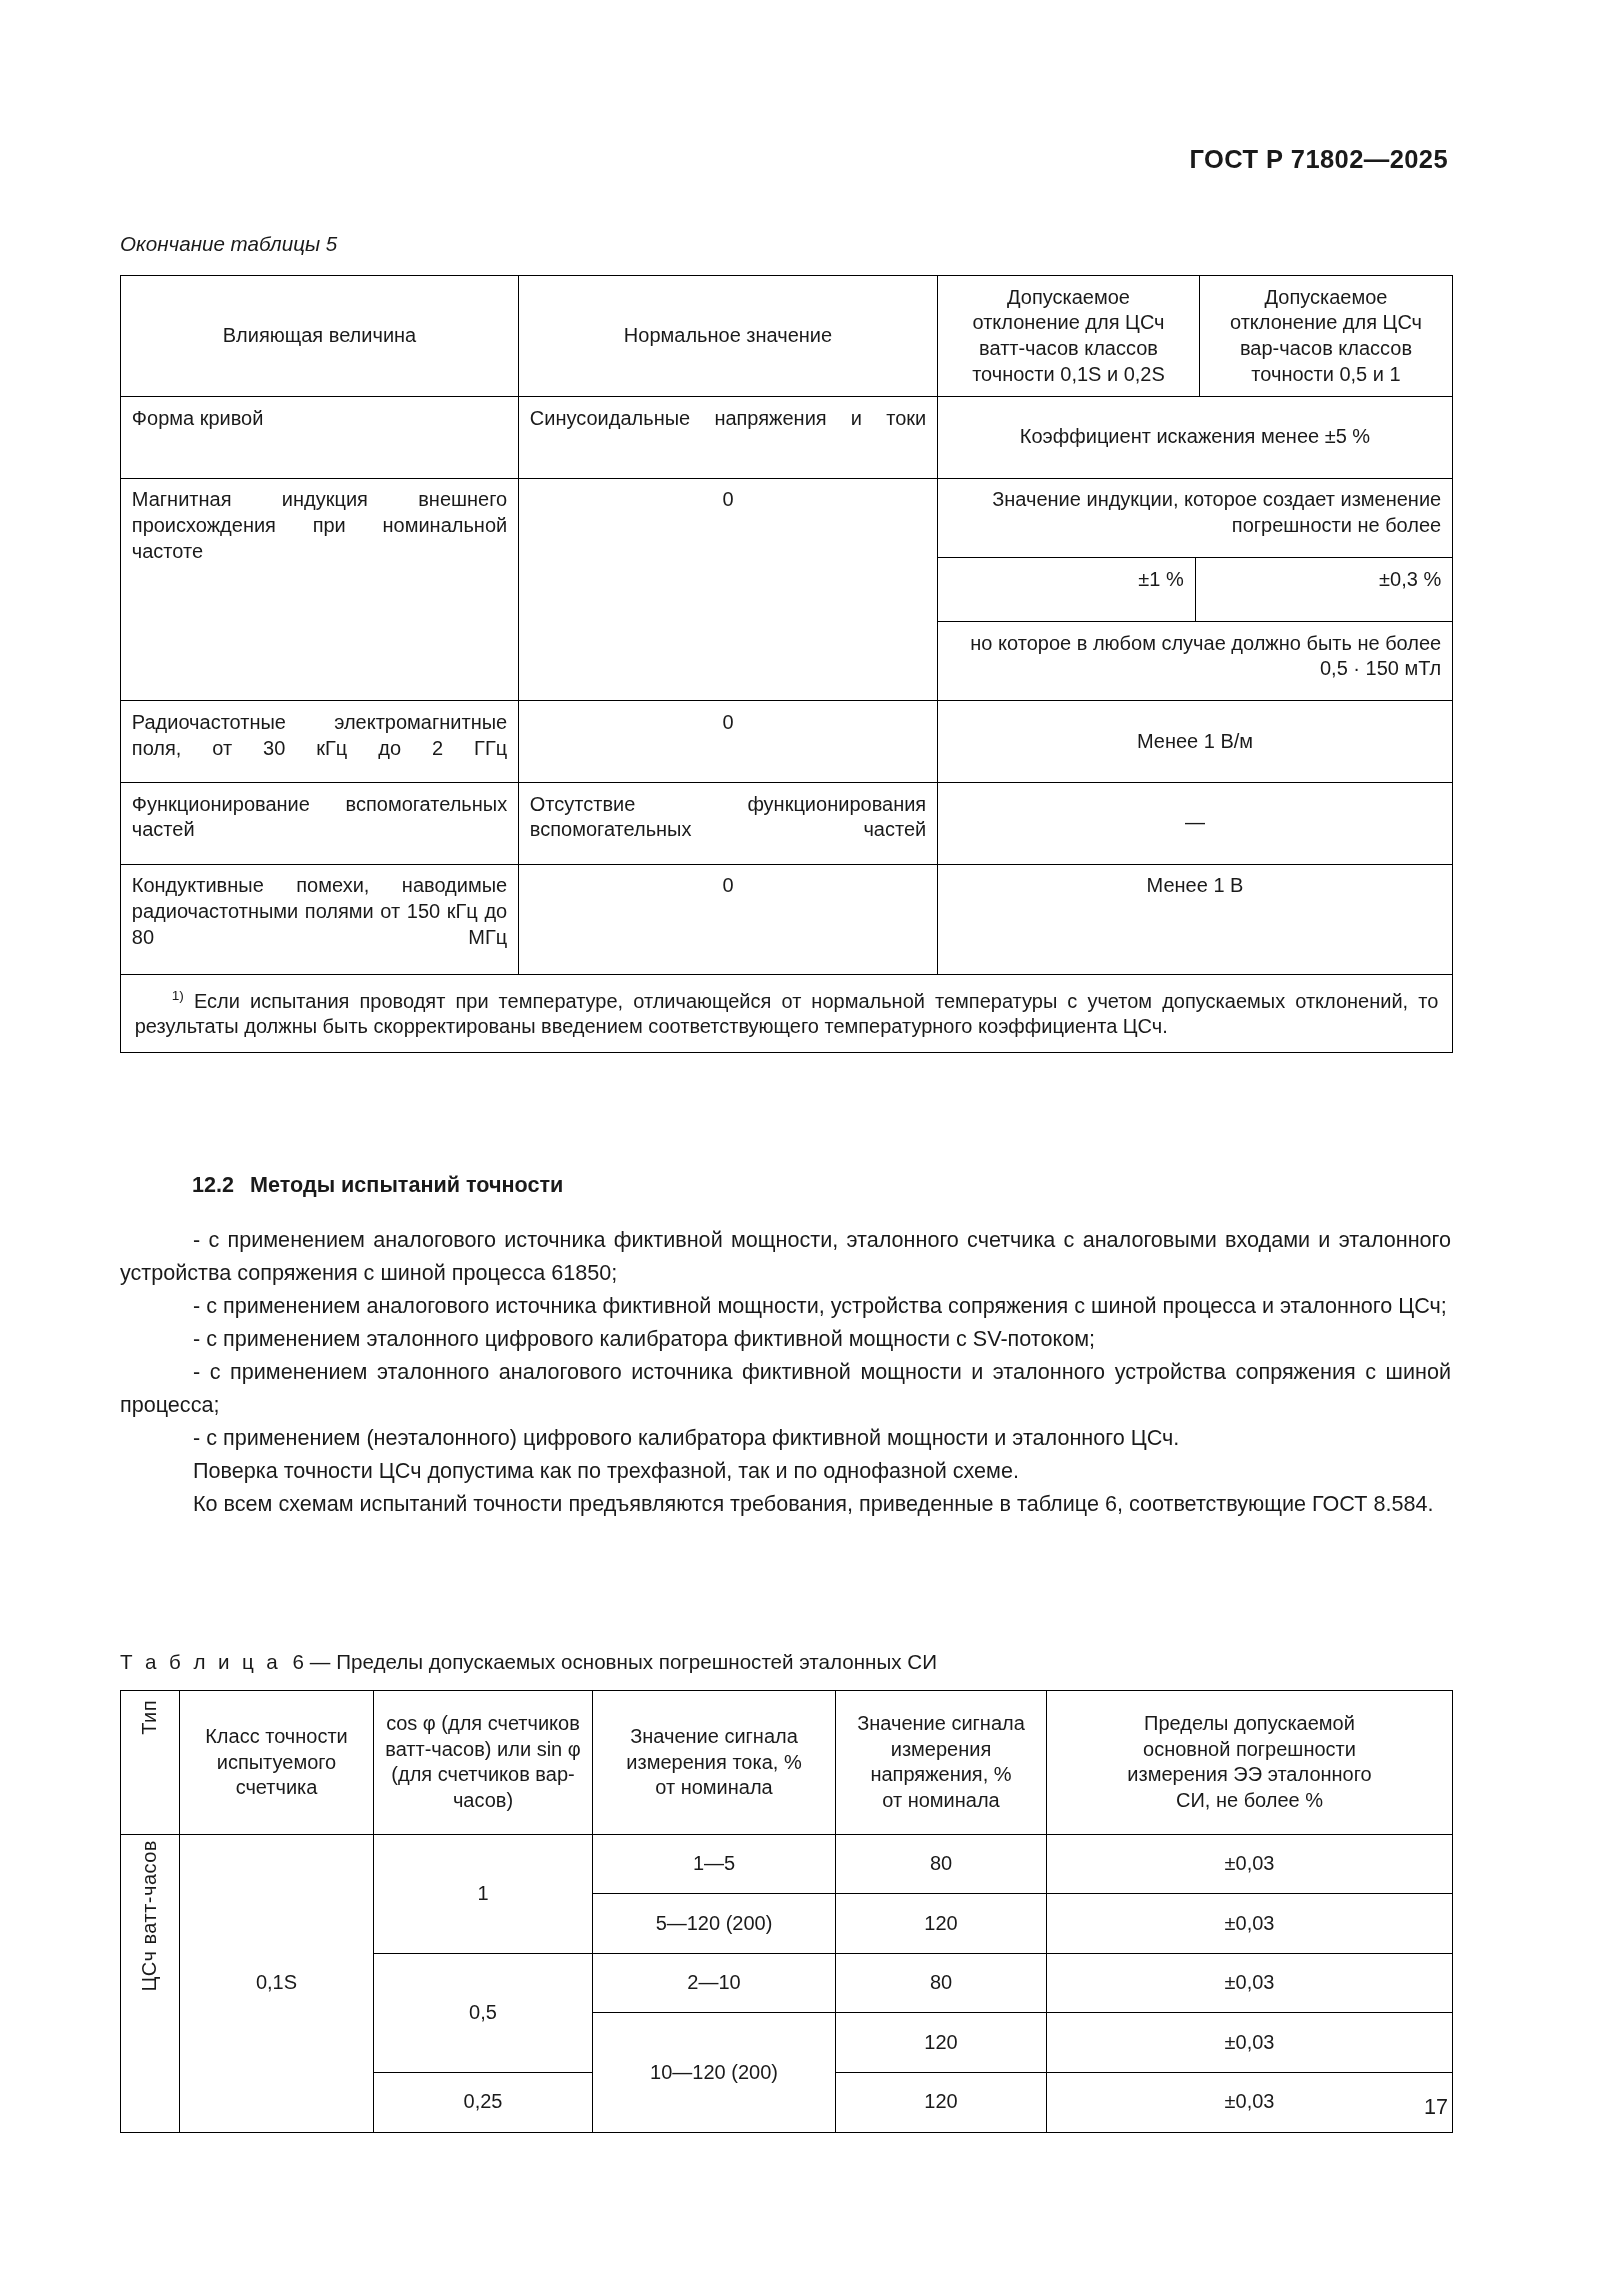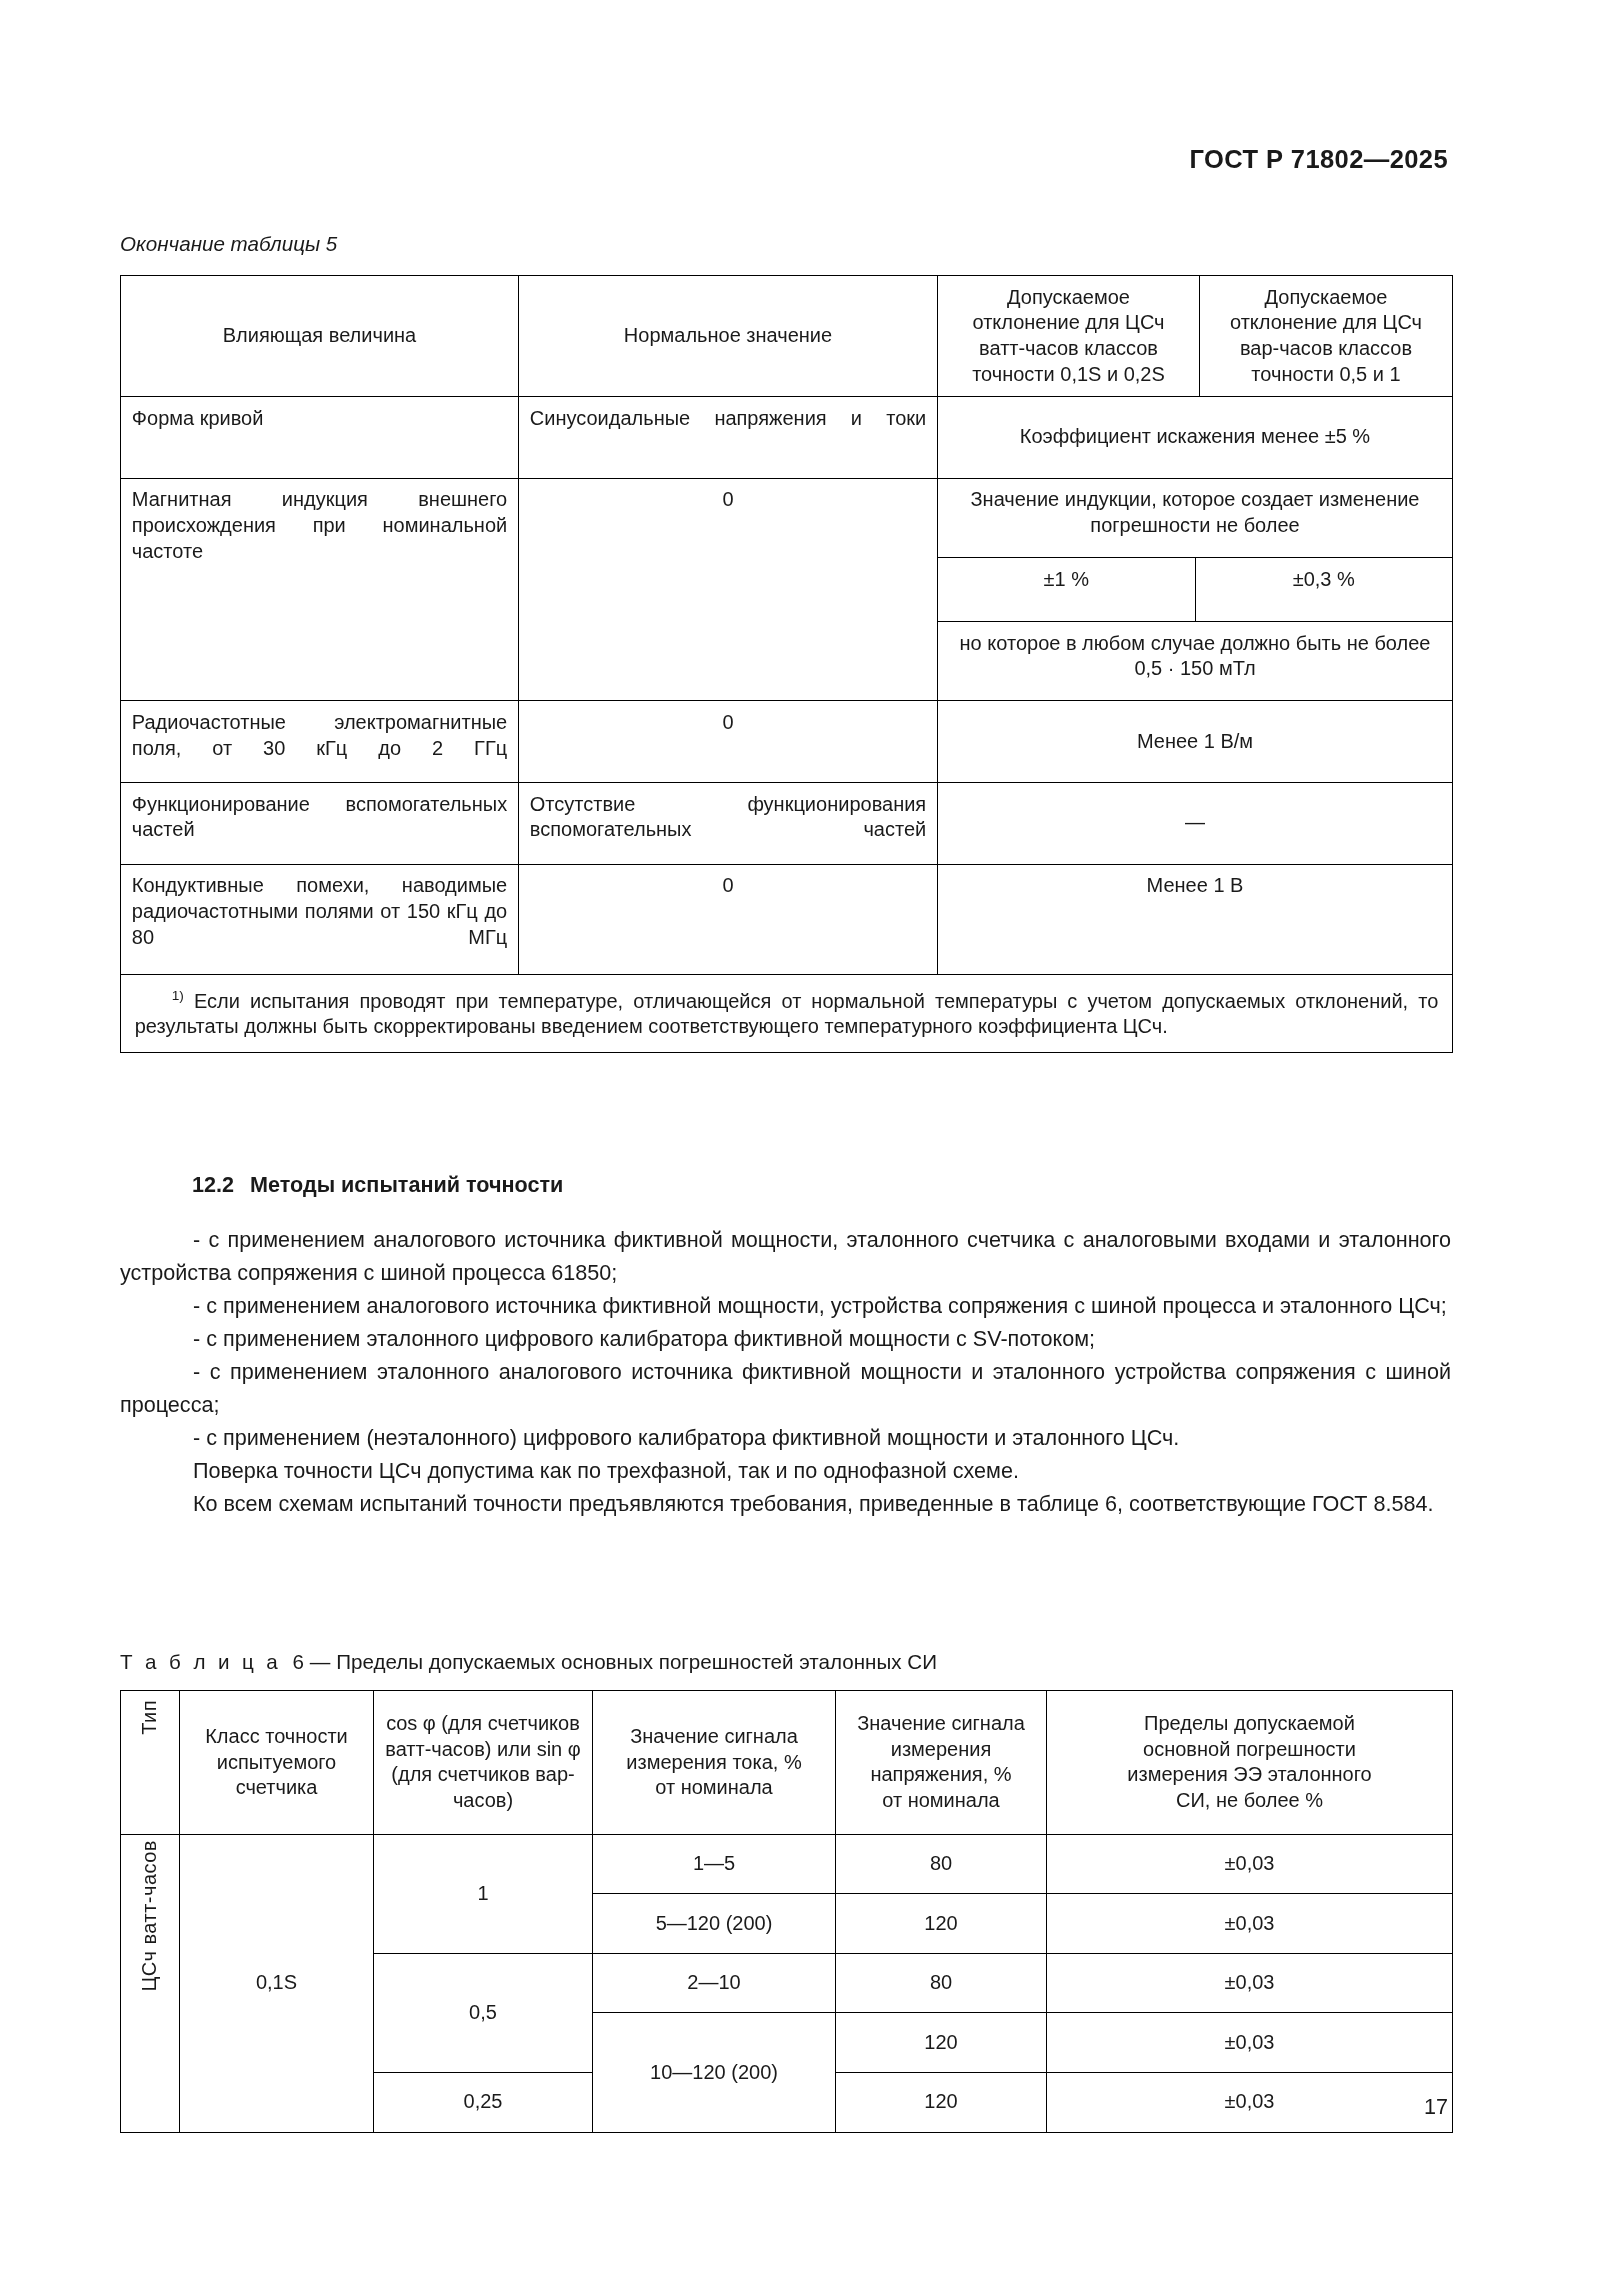--- a/index.html
+++ b/index.html
@@ -82,21 +82,21 @@
   .t5-c4 { width: 253px; }
 
   .nested {
     border-collapse: collapse;
     width: 100%;
     table-layout: fixed;
   }
   .nested td {
     border: 1.6px solid #000;
     padding: 8.8px 7.8px;
-    text-align: center;
+    text-align: right;
     vertical-align: middle;
     font-size: 20px;
     line-height: 1.28;
   }
   td.nopad { padding: 0 !important; }
 
   .fnote {
     font-size: 20px;
     line-height: 1.34;
     text-align: justify;

